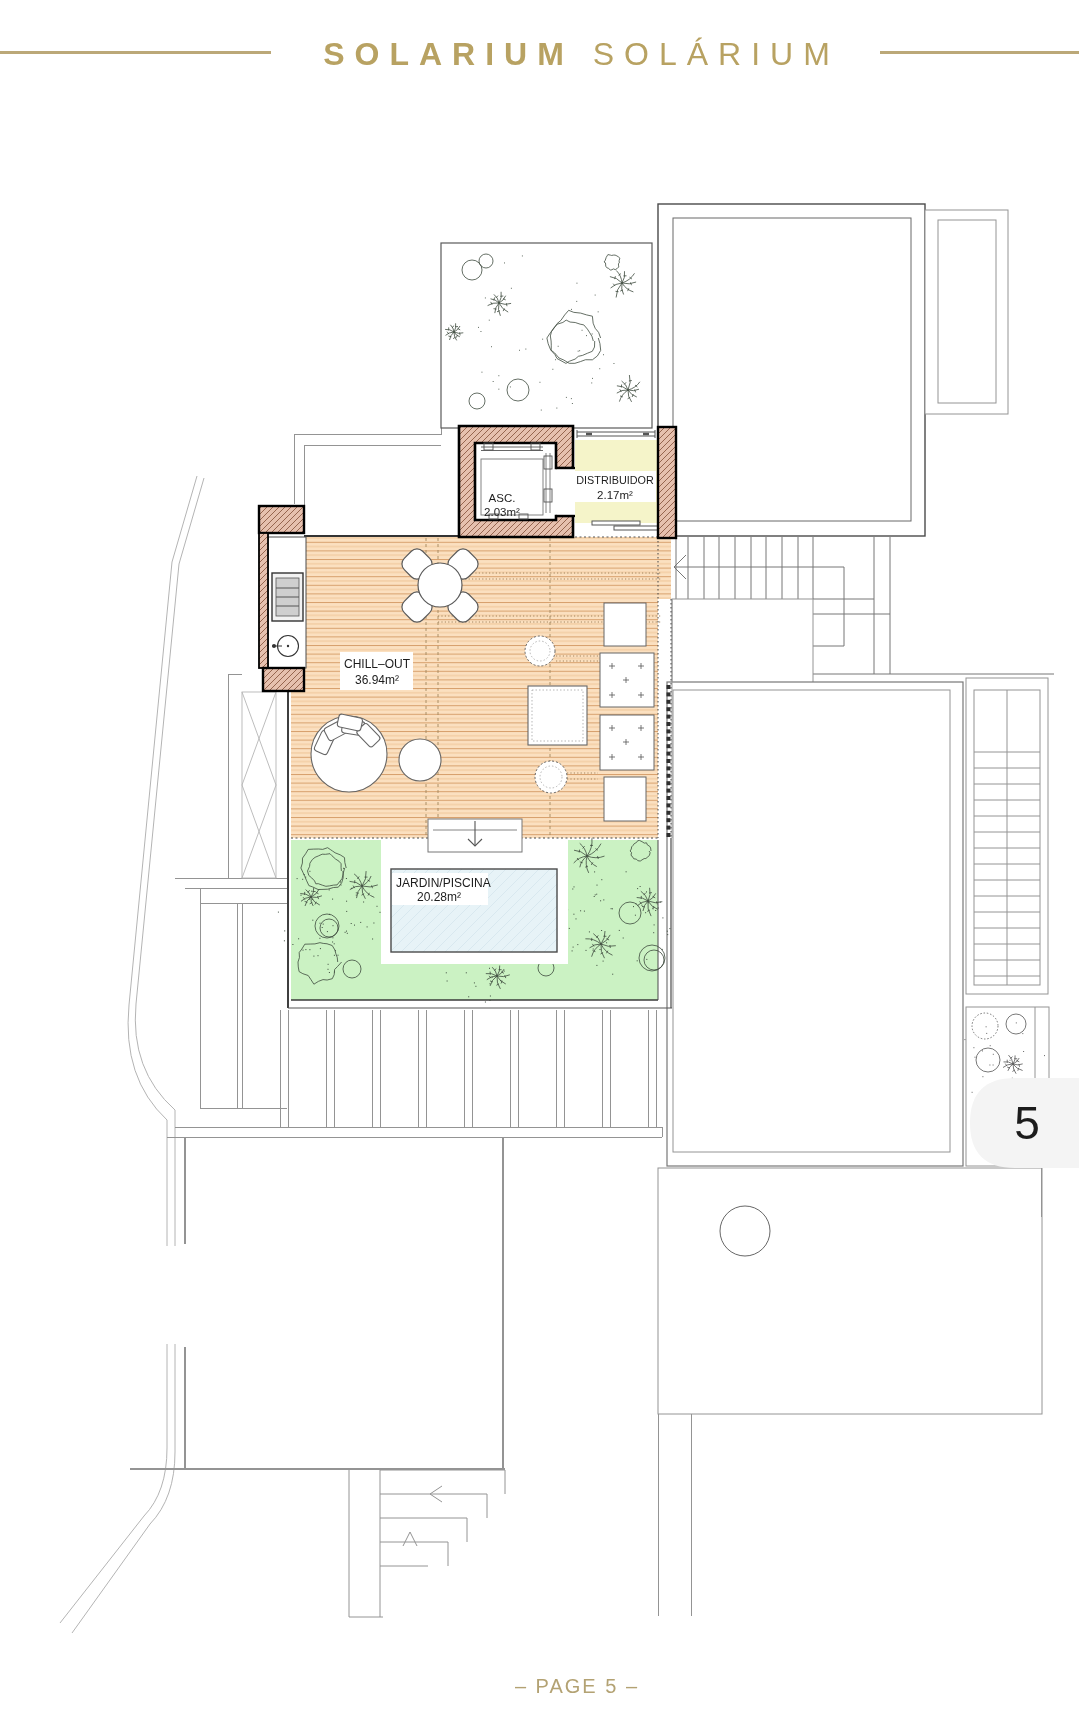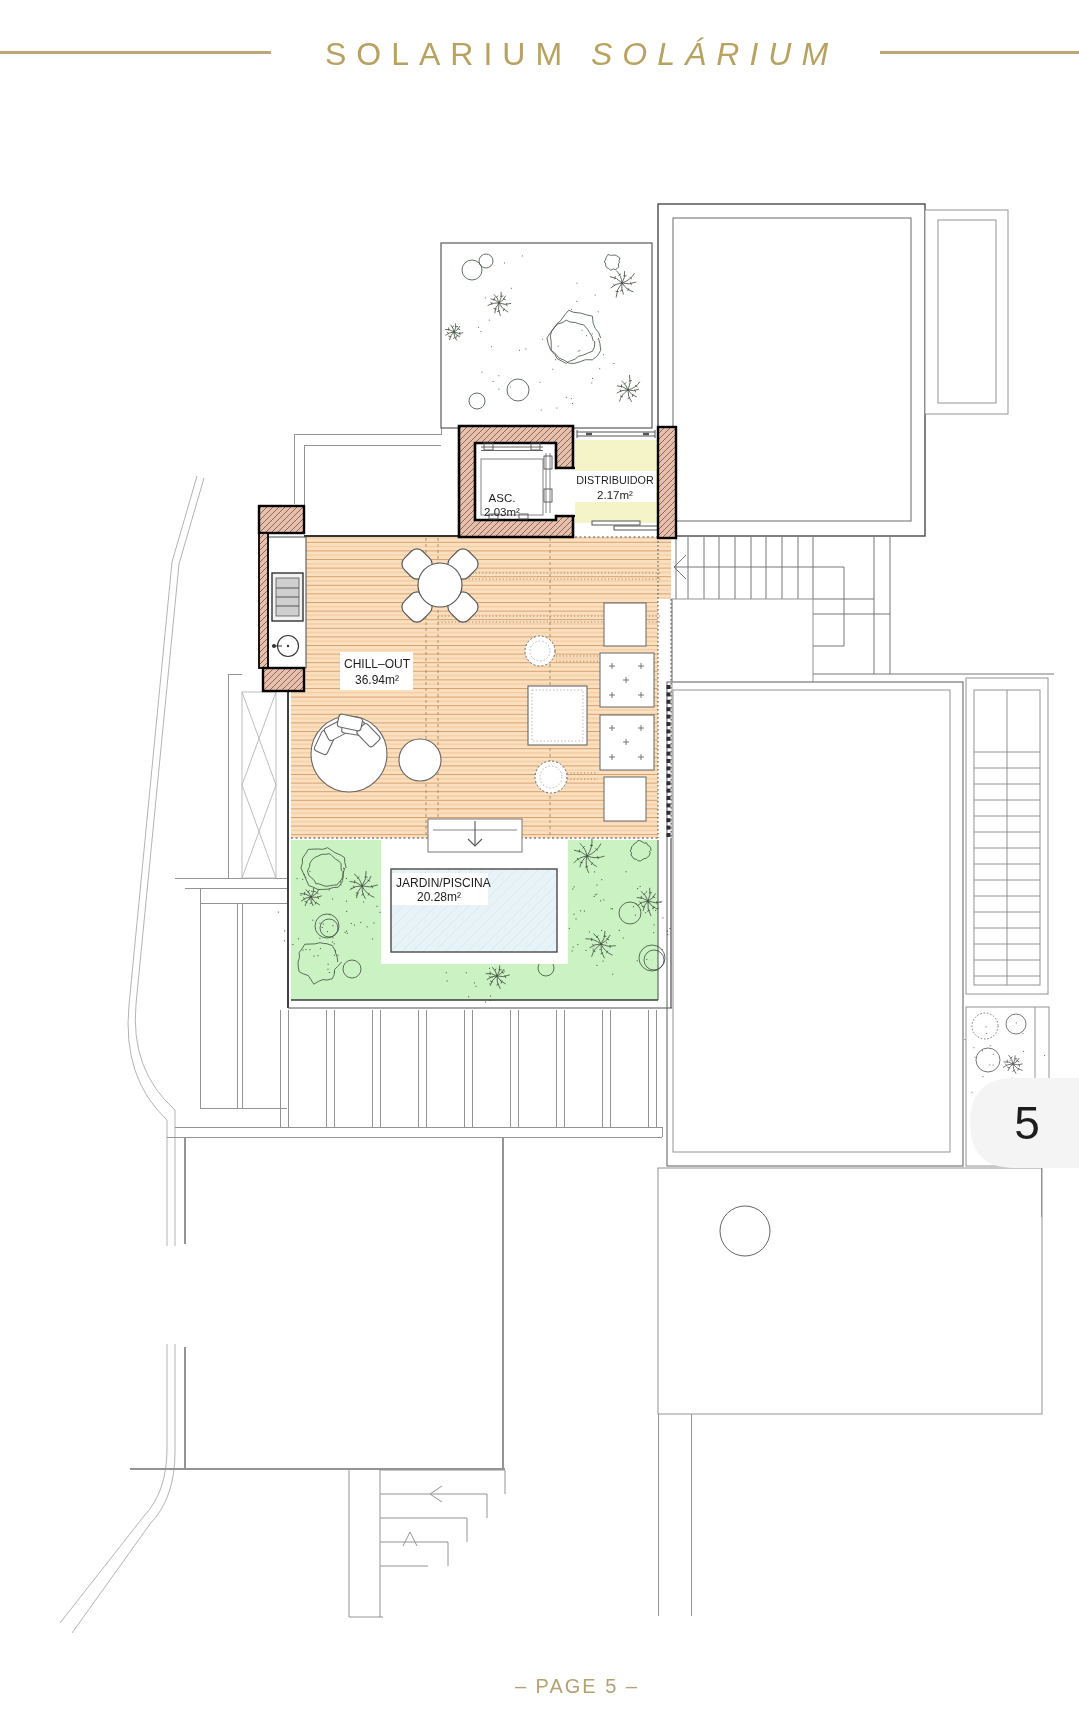--- a/index.html
+++ b/index.html
@@ -601,14 +601,14 @@
 
 <rect x="658" y="427" width="18" height="111" fill="url(#wallHatch)" stroke="#000" stroke-width="2.4"></rect>
 
 <path d="M1015,1078 L1079,1078 L1079,1168 L1015,1168 Q970,1168 970,1123 Q970,1078 1015,1078 Z" fill="#f4f4f4"></path>
 
 <text x="1027" y="1139" font-size="46" fill="#1c1c1c" text-anchor="middle">5</text>
 </svg>
 
 <div style="position:absolute;left:0;top:51px;width:271px;height:2.5px;background:#bba878"></div>
 <div style="position:absolute;left:880px;top:51px;width:199px;height:2.5px;background:#bba878"></div>
-<div style="position:absolute;left:42px;top:36px;width:1079px;text-align:center;font-size:32px;color:#b8a262;letter-spacing:10px;white-space:nowrap"><span style="font-weight:normal">SOLARIUM</span><span style="font-weight:normal;font-style:italic">&nbsp;SOLÁRIUM</span></div>
+<div style="position:absolute;left:42px;top:36px;width:1079px;text-align:center;font-size:32px;color:#b8a262;letter-spacing:10px;white-space:nowrap"><span style="font-weight:bold">SOLARIUM</span><span style="font-weight:normal;">&nbsp;SOLÁRIUM</span></div>
 
 <div style="position:absolute;left:0;top:1675px;width:1154px;text-align:center;font-size:20px;color:#b3a273;letter-spacing:2px">– PAGE 5 –</div>
 </body></html>

